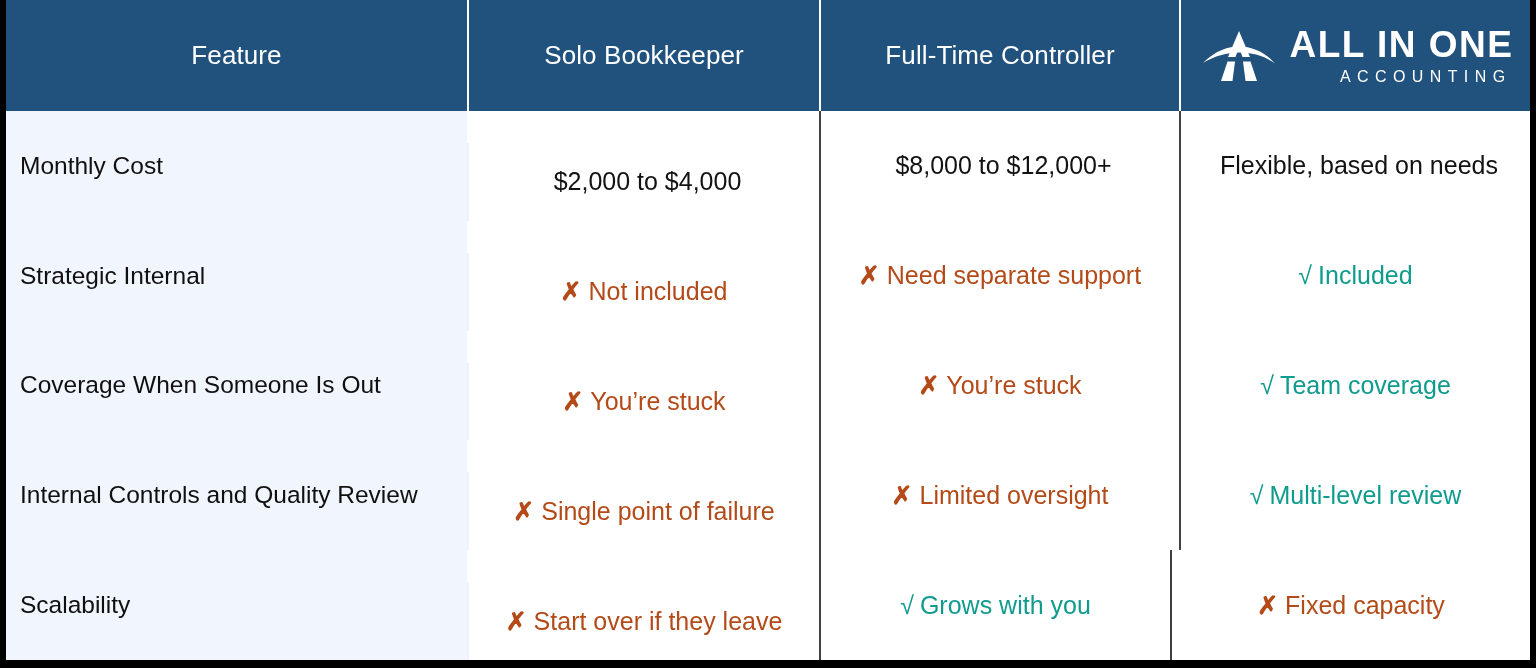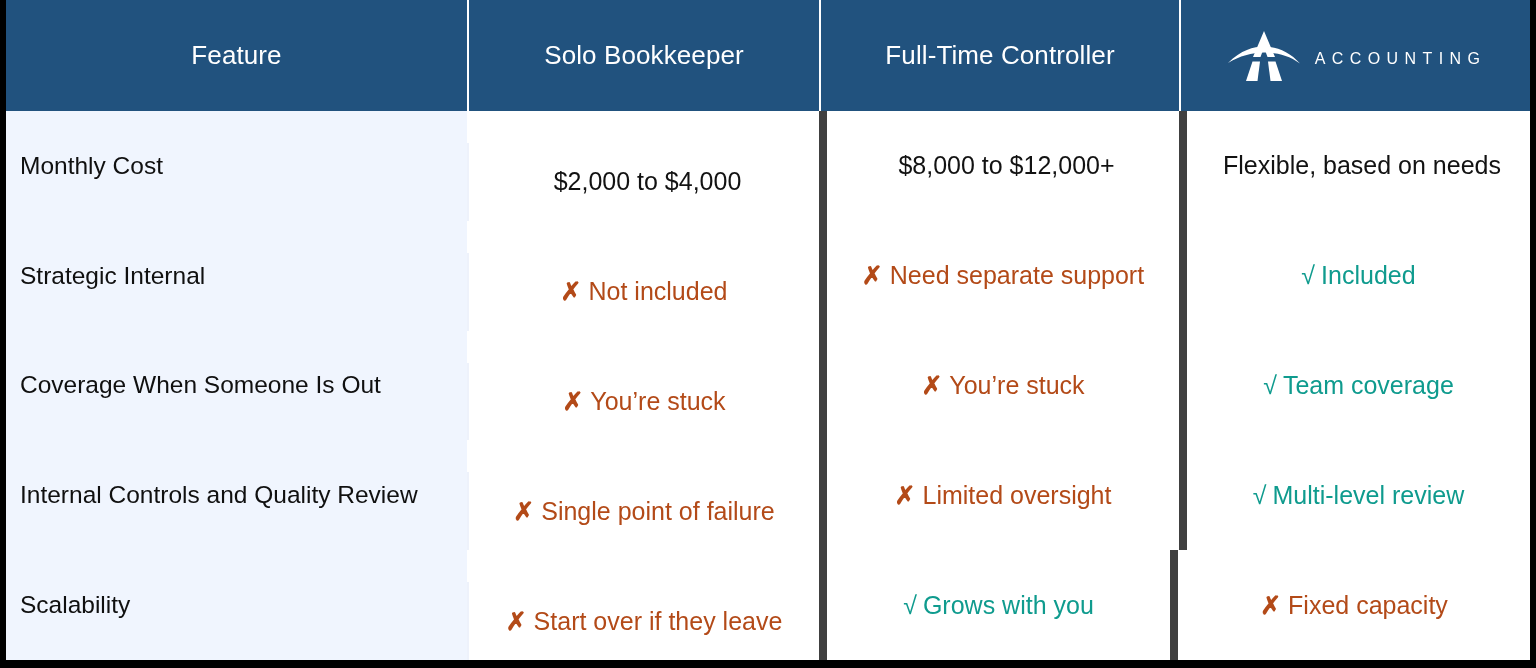--- a/index.html
+++ b/index.html
@@ -120,21 +120,21 @@
     background: #f0f5fe;
     justify-content: flex-start;
     padding-left: 14px;
     font-size: 24.5px;
     color: #101010;
   }
   .cell-value {
     background: #ffffff;
     justify-content: center;
     text-align: center;
-    border-left: 8px solid #404040;
+    border-left: 2px solid #404040;
   }
   .cell-value.first-value { border-left: 2px solid #eef2fb; margin-top: 32px; }
 
   .mark {
     font-weight: 700;
     margin-right: 7px;
     display: inline-block;
   }
   .neg { color: #b34a18; }
   .neg .mark { font-size: 25px; font-weight: 700; }
@@ -161,20 +161,21 @@
       <div class="header-cell col-c logo-wrap">
         <span class="logo-mark">
           <svg viewBox="0 0 74 56" width="74" height="56" aria-hidden="true">
             <path fill="#ffffff" d="M37 3 L48 29 L40.5 29 L37 19.5 L33.5 29 L26 29 Z"></path>
             <path fill="#ffffff" d="M1 35 C14 22 26.5 18.5 37 18.5 C50 18.5 63 24 73 35.5 C62 27.5 50 24.5 37 24.5 C25 24.5 12.5 28 1 35 Z"></path>
             <path fill="#ffffff" d="M25.5 33.5 L33 33.5 L30.5 53 L19 53 Z"></path>
             <path fill="#ffffff" d="M48.5 33.5 L41 33.5 L43.5 53 L55 53 Z"></path>
           </svg>
         </span>
         <span class="logo-text">
+          <span class="logo-line1">ALL IN ONE</span>
           <span class="logo-line2">ACCOUNTING</span>
         </span>
       </div>
     </div>
 
     <div class="body-rows">
 
       <div class="data-row">
         <div class="cell cell-feature col-feature">Monthly Cost</div>
         <div class="cell cell-value first-value col-a plain">

